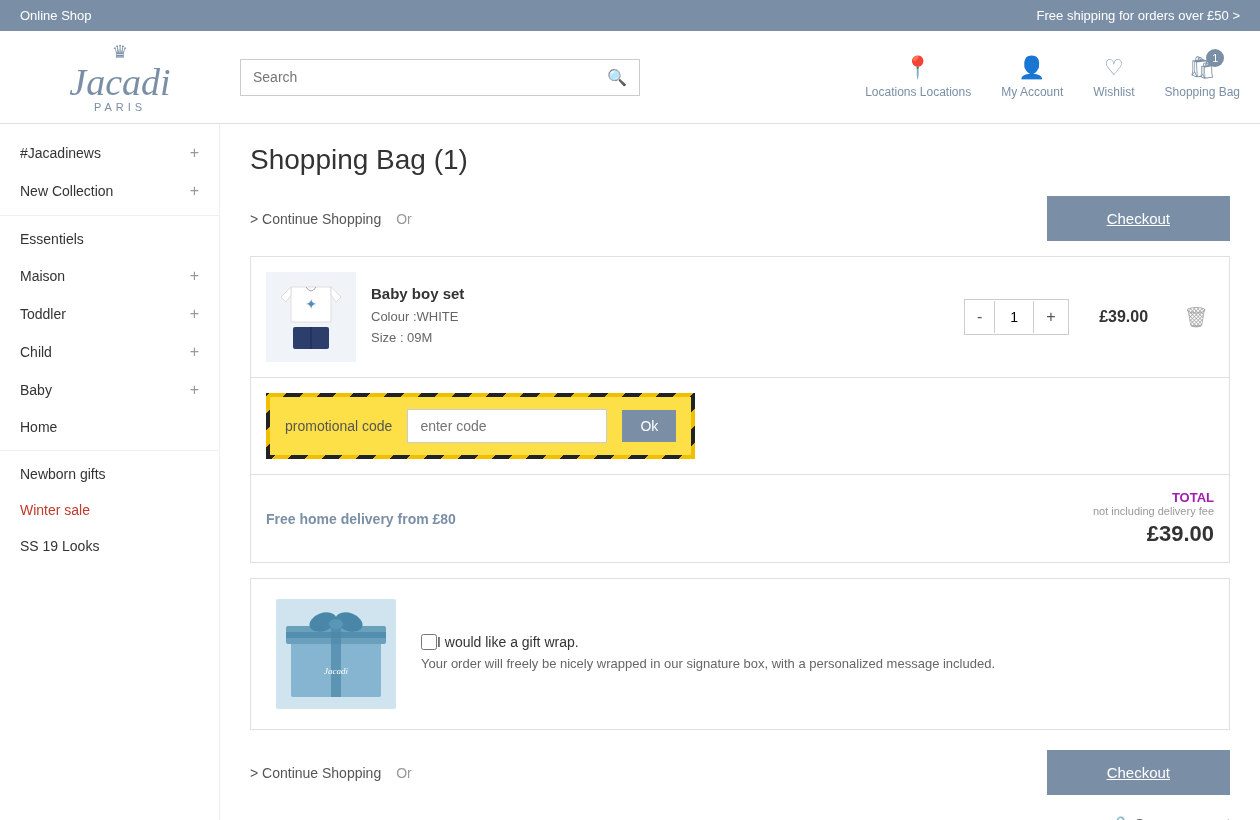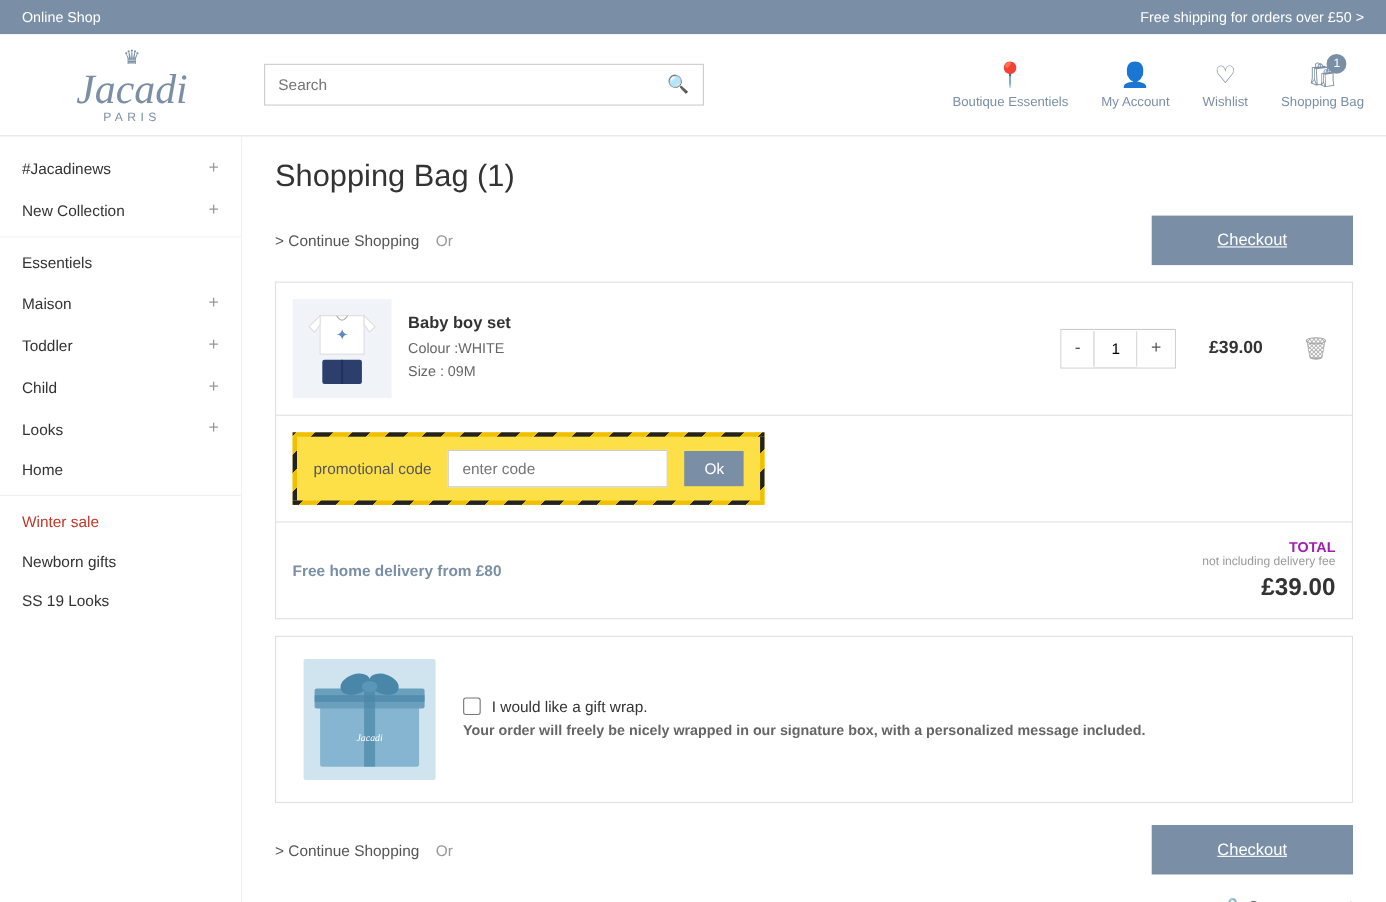--- a/index.html
+++ b/index.html
@@ -317,37 +317,36 @@
       display: flex;
       align-items: center;
       justify-content: center;
       border-radius: 2px;
       position: relative;
     }
     .gift-info { flex: 1; }
     .gift-checkbox-row {
       display: flex;
       align-items: center;
-      gap: 10px;
+      gap: 0;
       margin-bottom: 4px;
     }
     .gift-checkbox {
       width: 16px;
       height: 16px;
       cursor: pointer;
     }
     .gift-title {
       font-size: 14px;
       color: #333;
     }
     .gift-desc {
       font-size: 13px;
       color: #666;
       line-height: 1.6;
-      font-weight: bold;
     }
 
     
     .bottom-actions {
       display: flex;
       align-items: center;
       gap: 15px;
       margin-top: 20px;
       padding-bottom: 10px;
     }
@@ -377,21 +376,21 @@
   </div>
   <div class="search-area">
     <div class="search-box">
       <input type="text" placeholder="Search" style="">
       <span style="color:#999; font-size:16px;">🔍</span>
     </div>
   </div>
   <div class="nav-icons">
     <div class="nav-icon-item">
       <span style="font-size:22px;">📍</span>
-      <span>Boutique Essentiels</span>
+      <span>Locations Locations</span>
     </div>
     <div class="nav-icon-item">
       <span style="font-size:22px;">👤</span>
       <span>My Account</span>
     </div>
     <div class="nav-icon-item">
       <span style="font-size:22px;">♡</span>
       <span>Wishlist</span>
     </div>
     <div class="nav-icon-item" style="position:relative;">
@@ -425,32 +424,32 @@
     </div>
     <div class="sidebar-item">
       <span>Toddler</span>
       <span class="plus">+</span>
     </div>
     <div class="sidebar-item">
       <span>Child</span>
       <span class="plus">+</span>
     </div>
     <div class="sidebar-item">
-      <span>Looks</span>
+      <span>Baby</span>
       <span class="plus">+</span>
     </div>
     <div class="sidebar-item">
       <span>Home</span>
     </div>
     <div class="sidebar-divider"></div>
+    <div class="sidebar-item">
+      <span>Newborn gifts</span>
+    </div>
     <div class="sidebar-item sale" style="color: rgb(192, 57, 43);">
       <span style="color: rgb(192, 57, 43);">Winter sale</span>
-    </div>
-    <div class="sidebar-item">
-      <span>Newborn gifts</span>
     </div>
     <div class="sidebar-item">
       <span>SS 19 Looks</span>
     </div>
   </div>
 
   <div class="content">
     <h1 class="page-title">Shopping Bag (1)</h1>
 
     <div class="action-bar">

